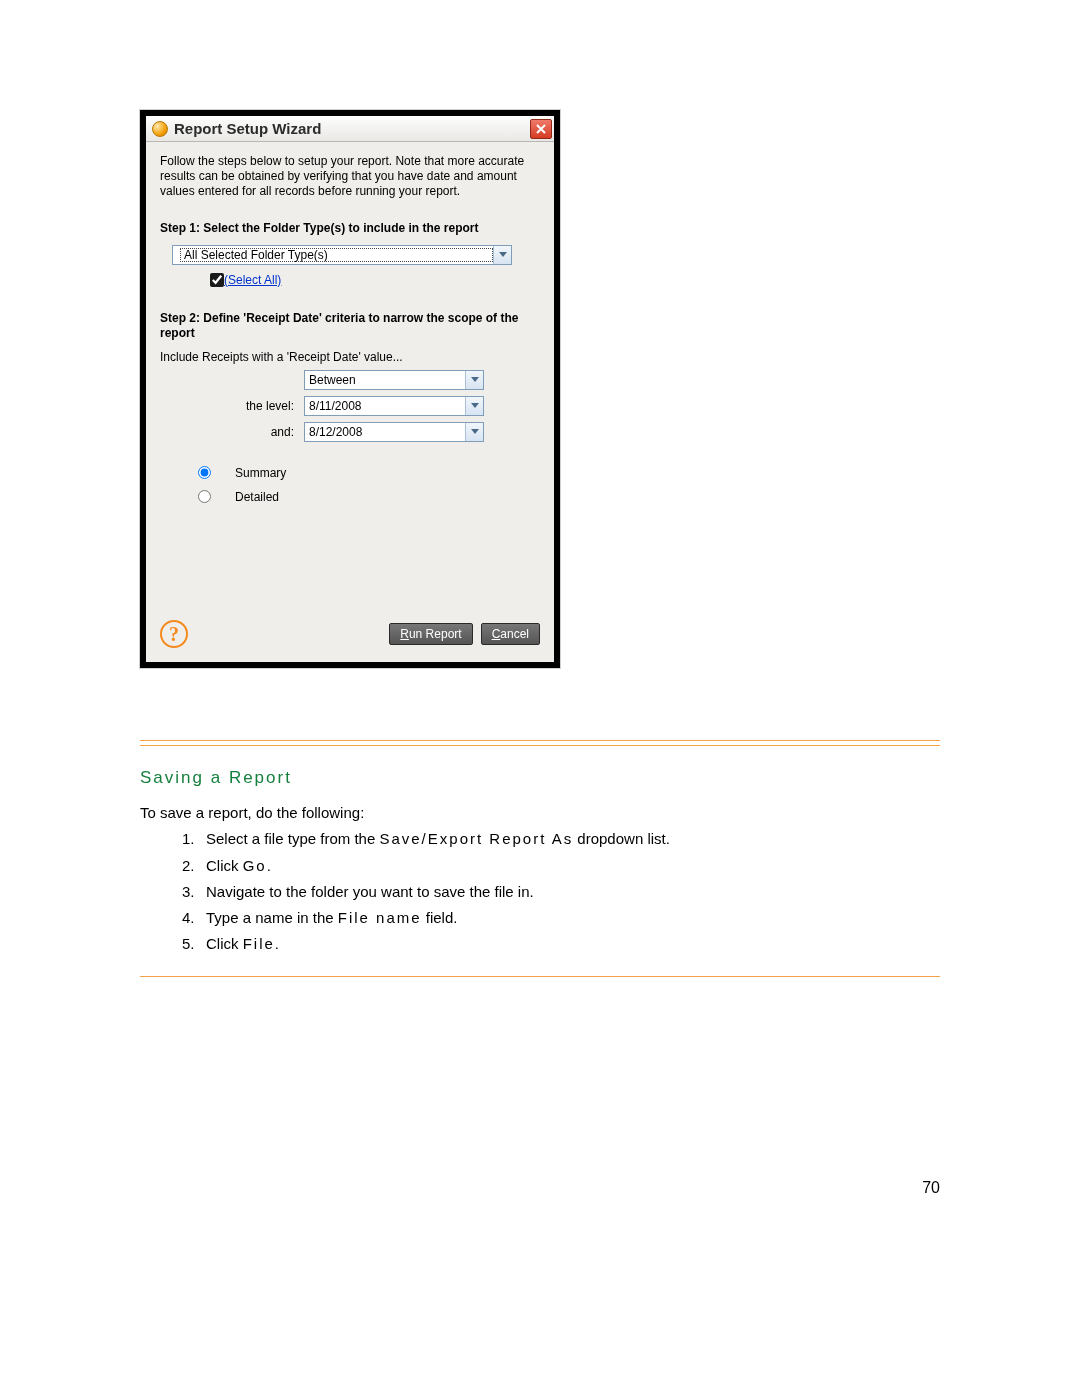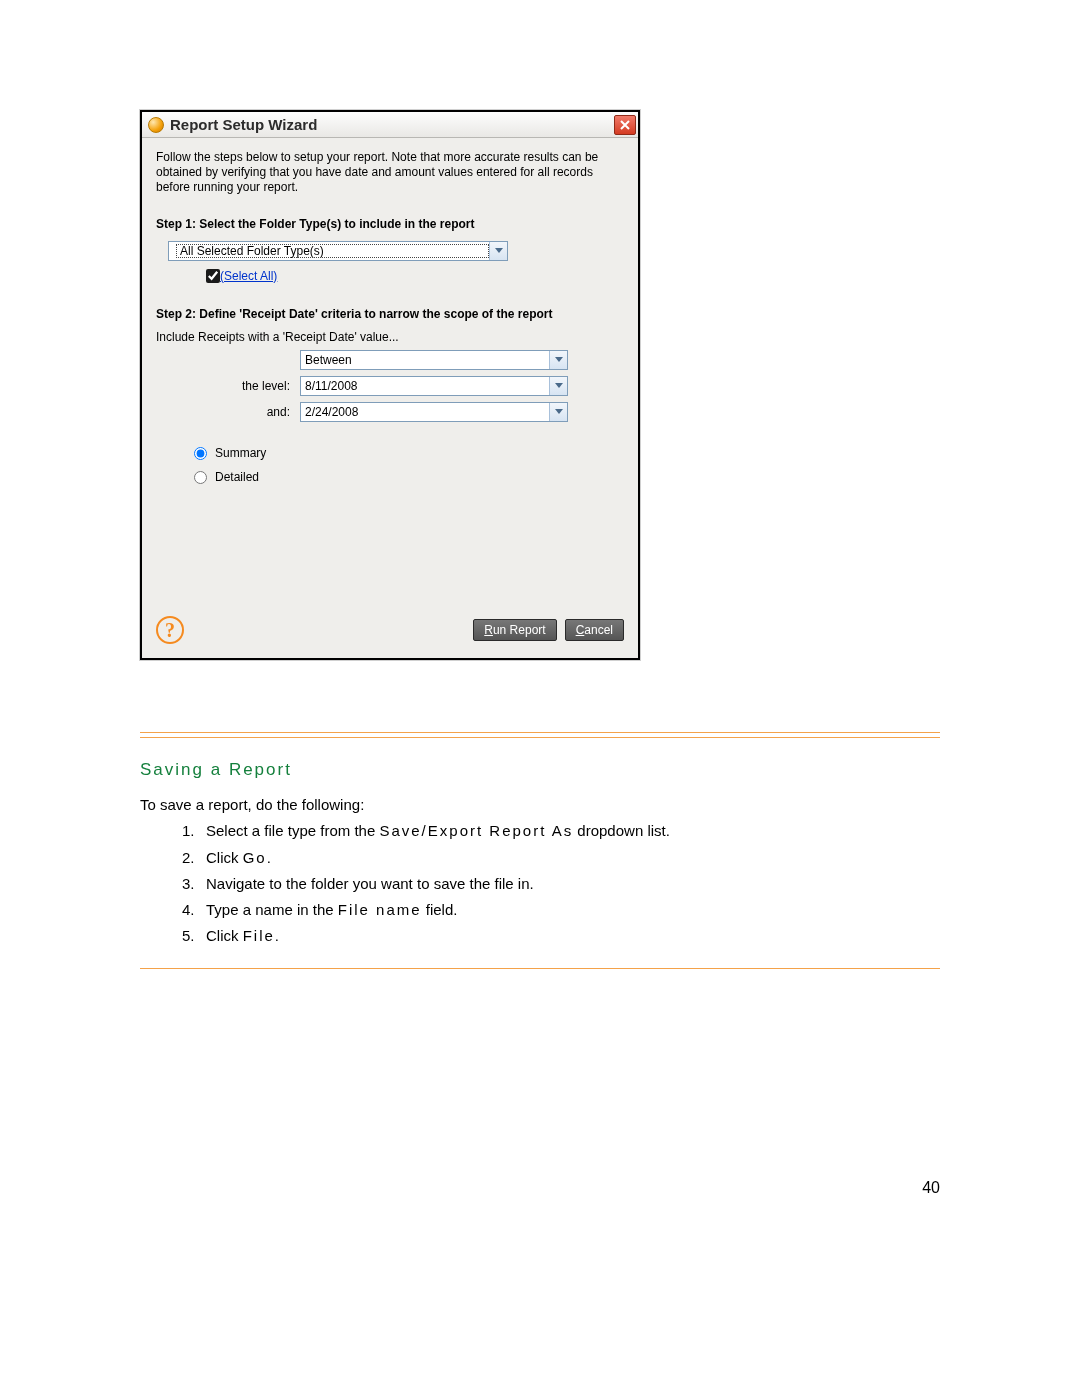--- a/index.html
+++ b/index.html
@@ -9,22 +9,22 @@
     background: #ffffff;
     font-family: Verdana, Arial, sans-serif;
     position: relative;
   }
   .page {
     padding: 110px 140px 0 140px;
   }
 
   
   .dialog {
-    width: 500px;
-    border: 2px solid #000000;
+    width: 420px;
+    border: 6px solid #000000;
     background: #efeeeb;
     box-shadow: 0 0 0 1px #d0d0d0;
     font-family: Tahoma, Verdana, sans-serif;
     font-size: 12px;
     color: #000;
   }
   .titlebar {
     height: 26px;
     background: linear-gradient(#fdfdfd, #e9e8e5);
     border-bottom: 1px solid #b8b7b3;
@@ -126,21 +126,21 @@
     padding-right: 4px;
     font-size: 12px;
     color: #000;
   }
   .criteria-row .combo { flex: 1 1 auto; gap: 24px; }
 
   .criteria-block { margin-left: 58px; margin-right: 56px; }
   .criteria-intro { margin-bottom: 6px; }
 
   .radio-group { margin-left: 38px; }
-  .radio-row { display: flex; align-items: center; gap: 8px; margin: 10px 0; }
+  .radio-row { display: flex; align-items: center; gap: 24px; margin: 10px 0; }
   .radio-row input { width: 13px; height: 13px; }
 
   
   .dialog-footer {
     position: absolute;
     bottom: 14px;
     left: 14px;
     right: 14px;
     display: flex;
     align-items: center;
@@ -278,21 +278,21 @@
                 <svg viewBox="0 0 8 6">
                     <path d="M0 0 L4 5 L8 0 Z" fill="#4a6a8a"></path>
                   </svg>
               </span>
             </div>
           </div>
 
           <div class="criteria-row">
             <span class="lbl">and:</span>
             <div class="combo">
-              <span class="val">2/24/2008</span>
+              <span class="val">8/12/2008</span>
               <span class="arrow">
                 <svg viewBox="0 0 8 6">
                     <path d="M0 0 L4 5 L8 0 Z" fill="#4a6a8a"></path>
                   </svg>
               </span>
             </div>
           </div>
 
         </div>
       </div>
@@ -341,13 +341,13 @@
       <div class="item"><span class="num">3.</span><span>Navigate to the folder you want to save the file in.</span></div>
       <div class="item"><span class="num">4.</span><span>Type a name in the </span><span class="ui-word">File name</span><span> field.</span></div>
       <div class="item"><span class="num">5.</span><span>Click </span><span class="ui-word">File</span><span>.</span></div>
     </div>
   </div>
 
   <div class="bottom-rule"></div>
 
 </div>
 
-<div class="page-number">40</div>
+<div class="page-number">70</div>
 
 </body></html>

